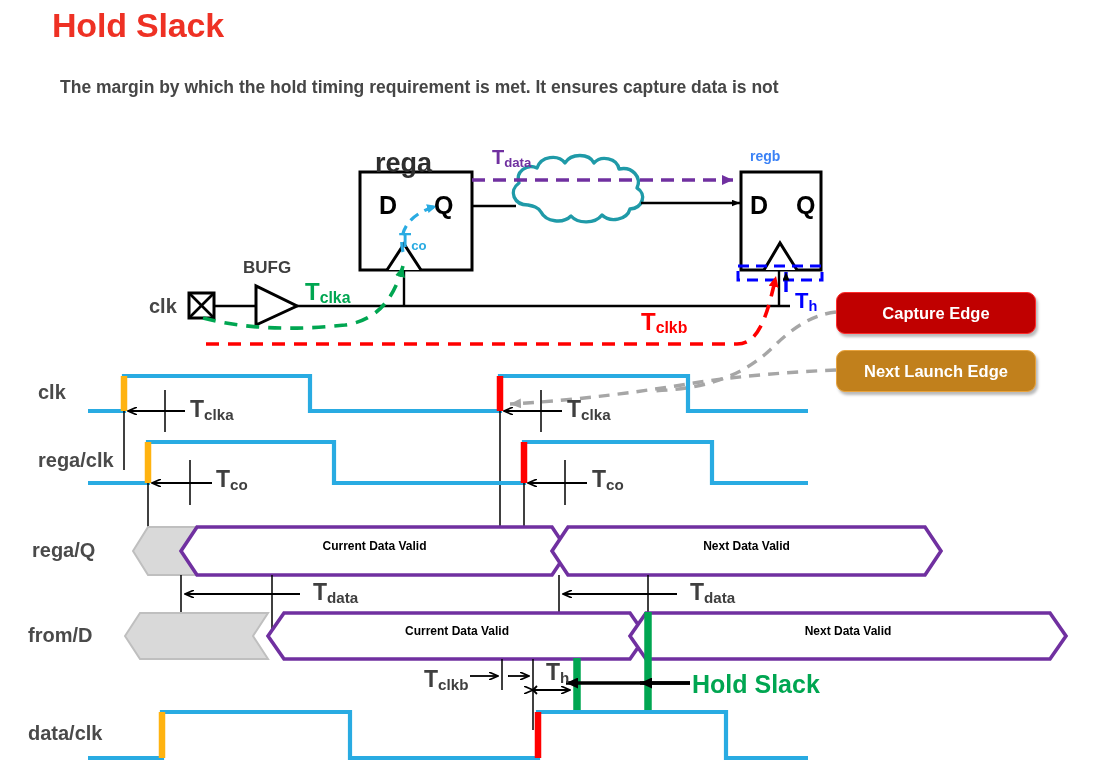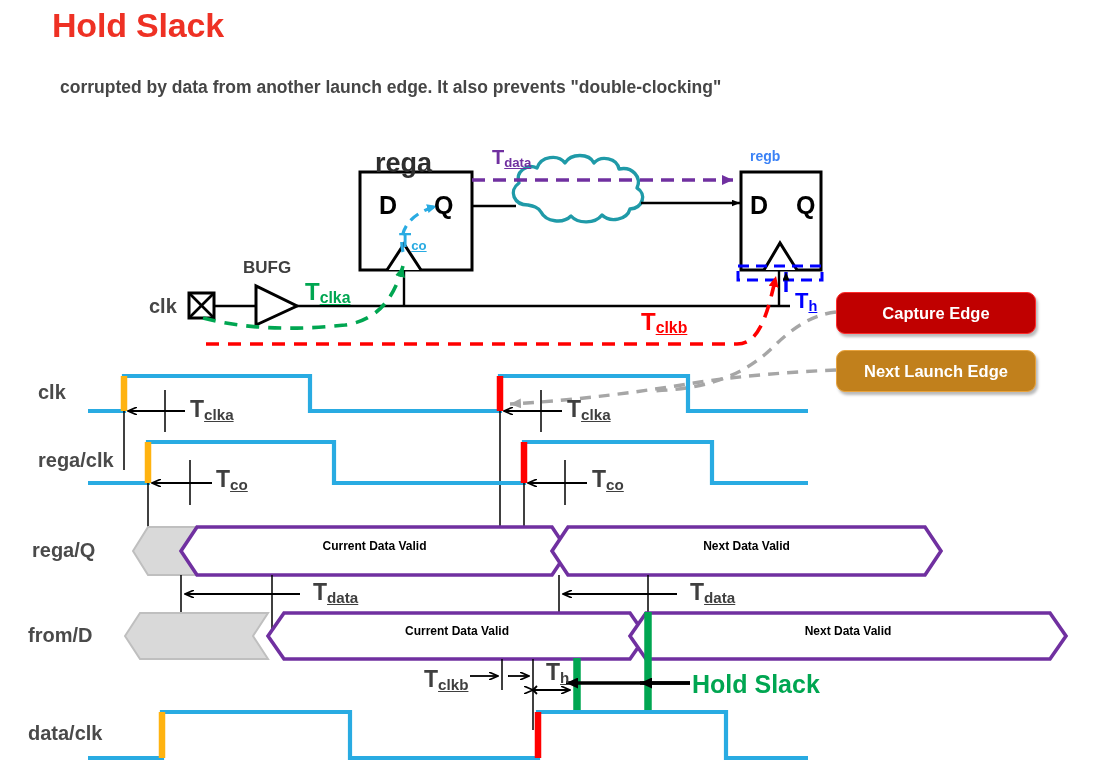--- a/index.html
+++ b/index.html
@@ -16,33 +16,33 @@
   .lbl{position:absolute;font-weight:bold;color:#464646;}
   .row-label{font-size:20px;color:#4a4a4a;}
 
   .badge{position:absolute;border-radius:9px;color:#ffffff;font-weight:bold;
          font-size:16.5px;display:flex;align-items:center;justify-content:center;
          box-shadow:2px 3px 3px rgba(0,0,0,0.28);}
   .badge.capture{background:#c00000;border:1.5px solid #ff2b2b;}
   .badge.launch{background:#c1801c;border:1.5px solid #e8a33d;}
 
   .t-label{position:absolute;font-weight:bold;}
-  .t-label .sub{font-size:0.66em;vertical-align:-0.22em;text-decoration:underline;}
+  .t-label .sub{font-size:0.66em;vertical-align:-0.22em;}
 
   .hexlabel{position:absolute;font-size:12px;font-weight:bold;color:#000;
             text-align:center;}
 </style>
 </head>
 <body>
 
 <div id="root">
 
   <div class="title">Hold Slack</div>
   <div class="subtitle">
-    <div>corrupted by data from another launch edge. It  also prevents "double-clocking"</div>
+    <div>The margin by which the hold timing requirement is met. It ensures  capture data is not</div>
   </div>
 
   <svg id="scene" viewBox="0 0 1093 764">
     <defs>
       <marker id="arrBlack" markerWidth="10" markerHeight="8" refX="9" refY="4" orient="auto" markerUnits="userSpaceOnUse">
         <path d="M0,0 L9,4 L0,8" fill="none" stroke="#000" stroke-width="1.6"></path>
       </marker>
       <marker id="arrBlackFill" markerWidth="13" markerHeight="11" refX="12" refY="5.5" orient="auto" markerUnits="userSpaceOnUse">
         <path d="M0,0 L12,5.5 L0,11 Z" fill="#000"></path>
       </marker>

